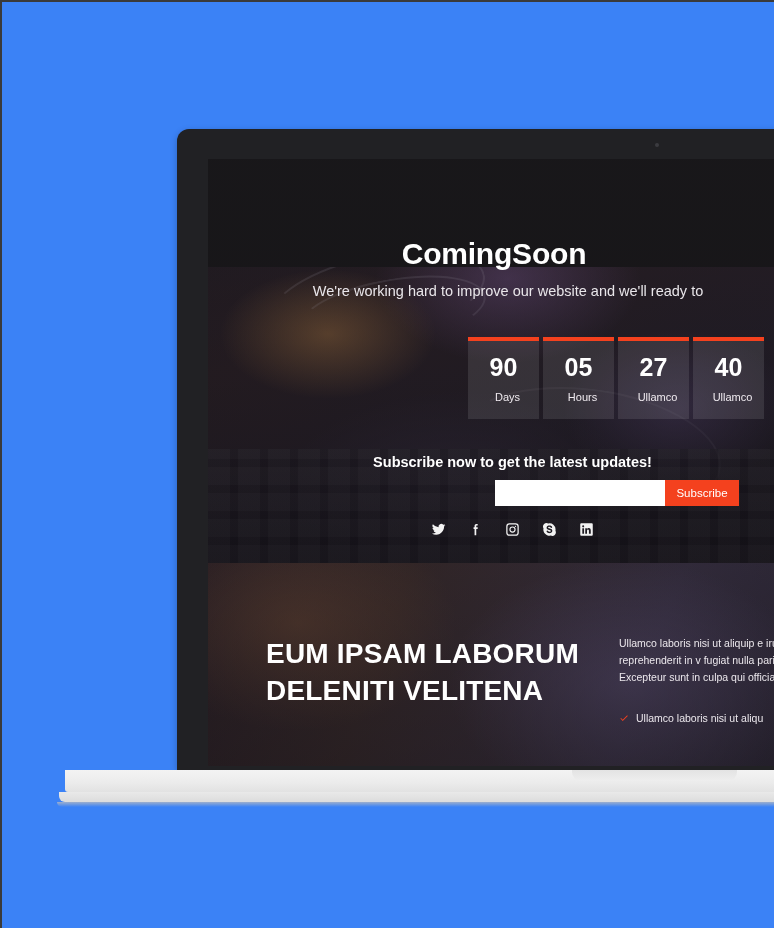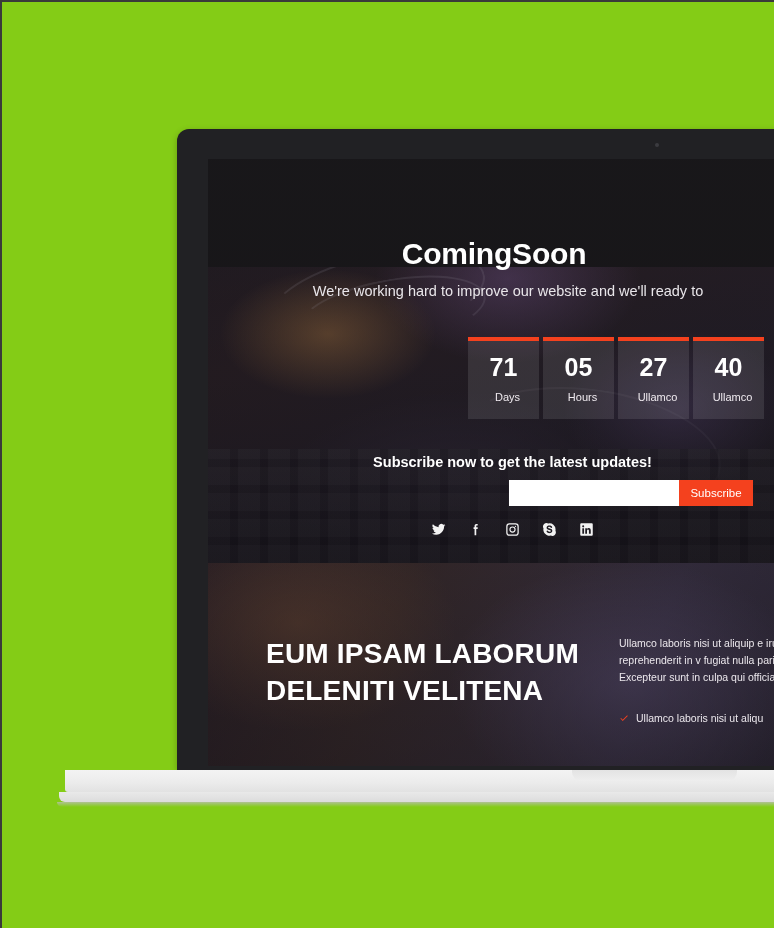--- a/index.html
+++ b/index.html
@@ -16,21 +16,21 @@
   }
 
   
   .page-frame {
     position: absolute;
     left: 0; top: 0;
     width: 774px; height: 928px;
     box-sizing: border-box;
     border-left: 2px solid #3a3a3a;
     border-top: 2px solid #3a3a3a;
-    background: #84cc16;
+    background: #3b82f6;
   }
 
   
   .laptop {
     position: absolute;
     left: 175px;
     top: 127px;
     width: 640px;   
     height: 645px;
   }
@@ -188,21 +188,21 @@
     position: absolute;
     left: 0; top: 295px;
     width: 609px;
     text-align: center;
     color: #ffffff;
     font-size: 14.5px;
     font-weight: bold;
   }
   .subscribe-form {
     position: absolute;
-    left: 301px;
+    left: 287px;
     top: 321px;
     display: flex;
     align-items: stretch;
   }
   .subscribe-input {
     width: 170px;
     height: 26px;
     border: none;
     outline: none;
     background: #ffffff;
@@ -358,21 +358,21 @@
 
         <div class="hero-inner">
 
           <div class="brand-title">ComingSoon</div>
 
           <div class="hero-subtitle">We're working hard to improve our website and we'll ready to</div>
 
           <div class="countdown">
             <div class="cd-box">
               <div class="cd-bar"></div>
-              <div class="cd-value">71</div>
+              <div class="cd-value">90</div>
               <div class="cd-label">Days</div>
             </div>
             <div class="cd-box">
               <div class="cd-bar"></div>
               <div class="cd-value">05</div>
               <div class="cd-label">Hours</div>
             </div>
             <div class="cd-box">
               <div class="cd-bar"></div>
               <div class="cd-value">27</div>

